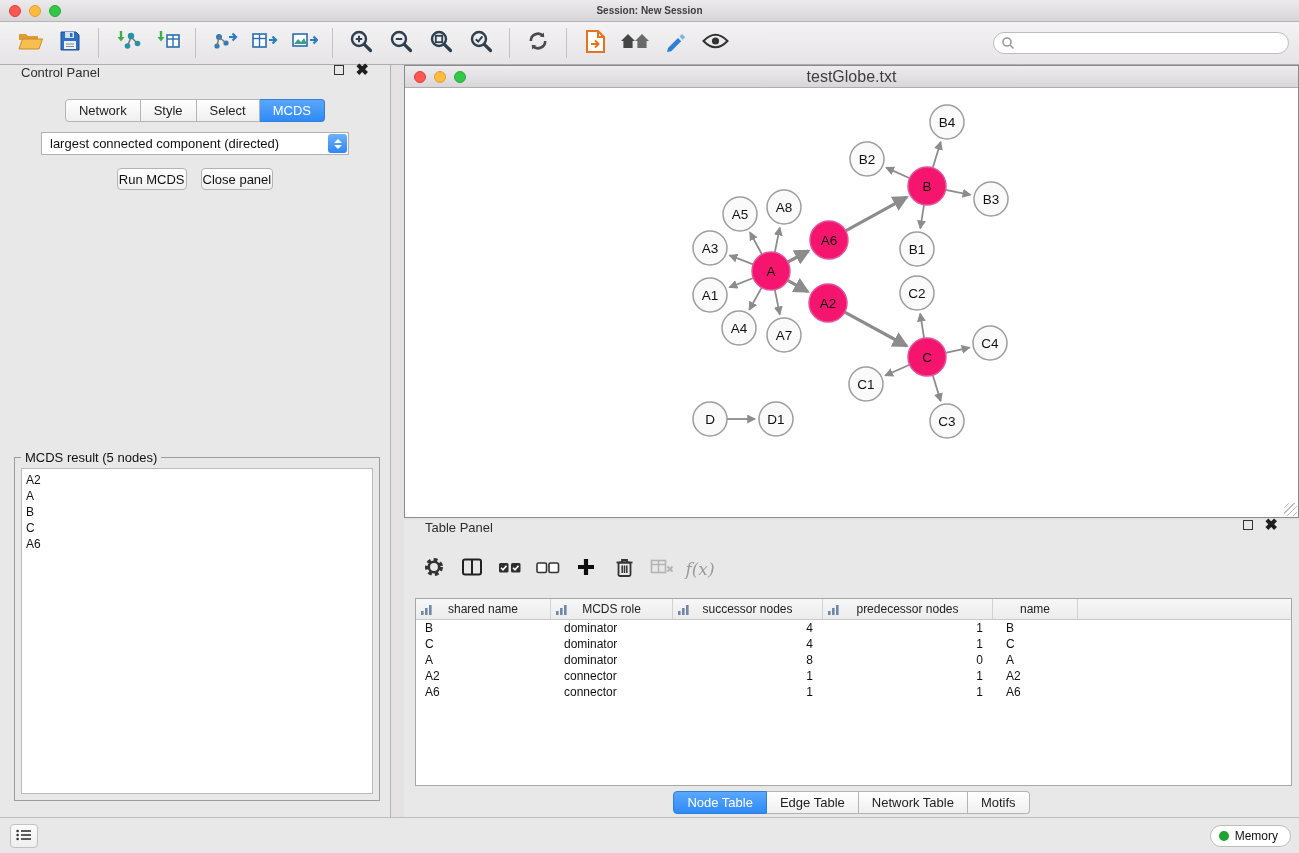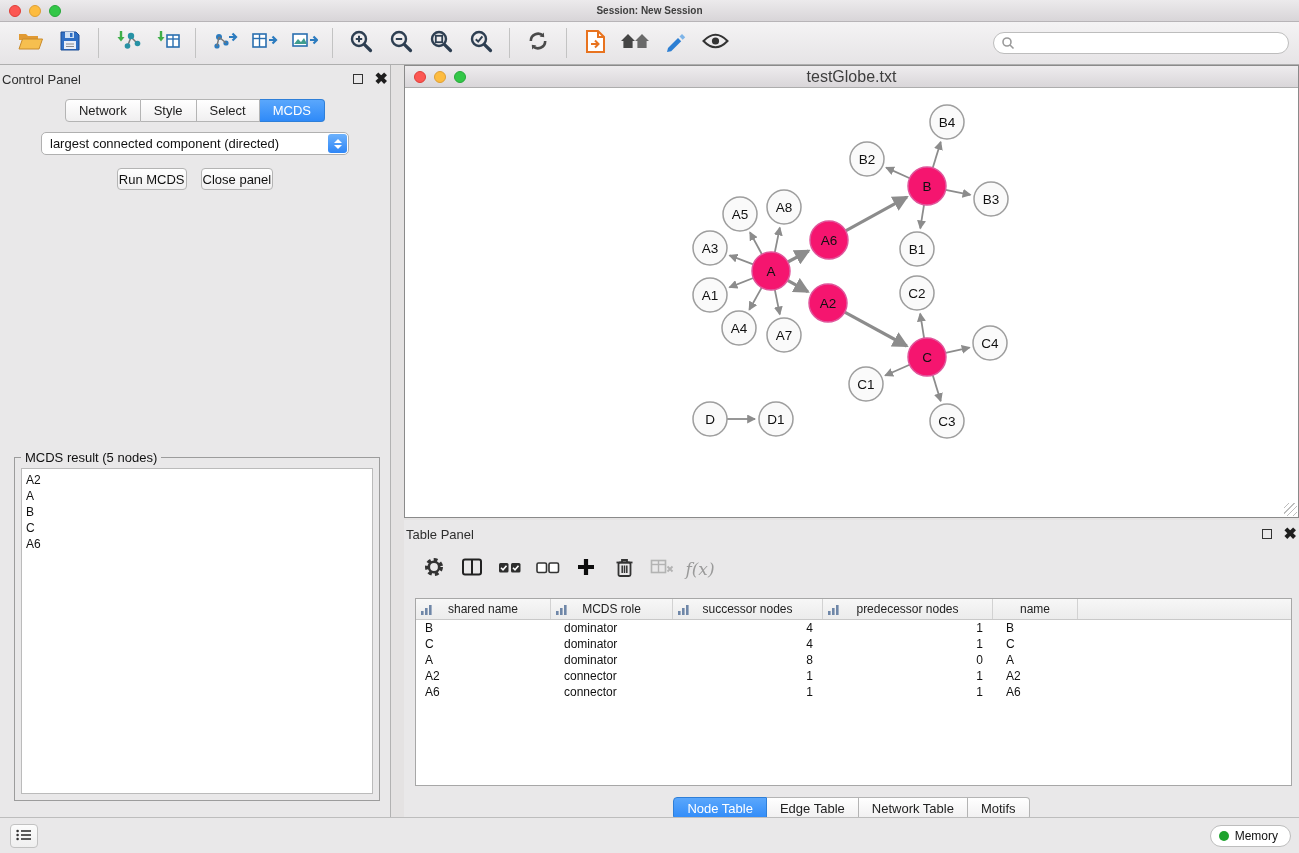--- a/index.html
+++ b/index.html
@@ -26,38 +26,38 @@
     justify-content:center; border-radius:4px; cursor:default; }
   .tb-sep { width:1px; height:30px; background:#c3c3c3; margin:0 8px; }
   .search-wrap { margin-left:auto; margin-right:10px; position:relative; }
   .search-input { width:296px; height:22px; border:1px solid #bdbdbd; border-radius:12px;
     background:#fff; padding:0 8px 0 24px; font-size:12px; outline:none; }
   .search-glyph { position:absolute; left:8px; top:4px; }
 
   
   .control-panel { position:absolute; left:0; top:65px; width:391px; height:752px;
     background:#e9e8e9; border-right:1px solid #b2b2b2; }
-  .panel-head { height:28px; display:flex; align-items:center; padding:0 2px;
+  .panel-head { height:28px; display:flex; padding:0 21px;
     font-size:13px; color:#2e2e2e; }
   .panel-head .spacer{ flex:1; }
   .float-ic { width:10px; height:10px; border:1.5px solid #333; margin-right:12px; }
   .close-ic { font-size:16px; font-weight:bold; color:#1e1e1e; line-height:10px; }
 
   .seg-row { display:flex; justify-content:center; margin-top:6px; }
   .seg { font-size:13px; color:#222; padding:3px 13px;
     background:linear-gradient(#ffffff,#f0eff0); border:1px solid #b4b4b4;
     border-left-width:0; }
   .seg:first-child { border-left-width:1px; border-radius:4px 0 0 4px; }
   .seg:last-child { border-radius:0 4px 4px 0; }
   .seg.active { background:linear-gradient(#5aa7fc,#2f8af8); color:#fff;
     border-color:#2f7fd8; }
 
   .opt-label { text-align:center; font-size:13px; color:#111; margin-top:26px; }
   .dropdown { position:relative; margin:10px auto 0 auto; width:308px; height:23px;
-    background:#fff; border:1px solid #b0b0b0; border-radius:5px;
+    background:#fff; border:1px solid #b0b0b0; border-radius:0;
     font-size:13px; color:#111; display:flex; align-items:center; padding-left:8px; }
   .dd-stepper { position:absolute; right:1px; top:1px; width:19px; height:19px;
     border-radius:3px; background:linear-gradient(#6cb1fc,#2f86f6);
     display:flex; flex-direction:column; align-items:center; justify-content:center; gap:2px; }
   .dd-arrow { width:0; height:0; border-left:4px solid transparent;
     border-right:4px solid transparent; }
   .dd-arrow.up { border-bottom:4px solid #fff; }
   .dd-arrow.down { border-top:4px solid #fff; }
 
   .btn-row { display:flex; justify-content:center; gap:14px; margin-top:13px; }
@@ -99,21 +99,21 @@
     font-size:12px; color:#222; border-right:1px solid #d2d2d2; position:relative; }
   .th .sort-glyph { position:absolute; left:5px; top:5px; }
   .t-row { display:grid; grid-template-columns:135px 122px 150px 170px 85px 1fr;
     height:16px; font-size:12px; color:#111; align-items:center; }
   .td0 { padding-left:9px; }
   .td1 { padding-left:13px; }
   .td2 { text-align:right; padding-right:10px; }
   .td3 { text-align:right; padding-right:10px; }
   .td4 { padding-left:13px; }
 
-  .tp-tabs { position:absolute; left:0; right:0; top:277px; display:flex; justify-content:center; }
+  .tp-tabs { position:absolute; left:0; right:0; top:271px; display:flex; justify-content:center; }
 
   
   .statusbar { position:absolute; left:0; top:817px; width:1299px; height:36px;
     background:#e9e8e9; border-top:1px solid #bdbdbd; display:flex; align-items:center; }
   .status-left-btn { margin-left:10px; width:28px; height:24px; border:1px solid #c2c2c2;
     border-radius:4px; background:linear-gradient(#fcfcfc,#efefef);
     display:flex; align-items:center; justify-content:center; }
   .memory-pill { margin-left:auto; margin-right:8px; height:22px; border:1px solid #bdbdbd;
     border-radius:12px; background:#fff; display:flex; align-items:center; gap:6px;
     padding:0 12px 0 8px; font-size:12px; color:#111; }

